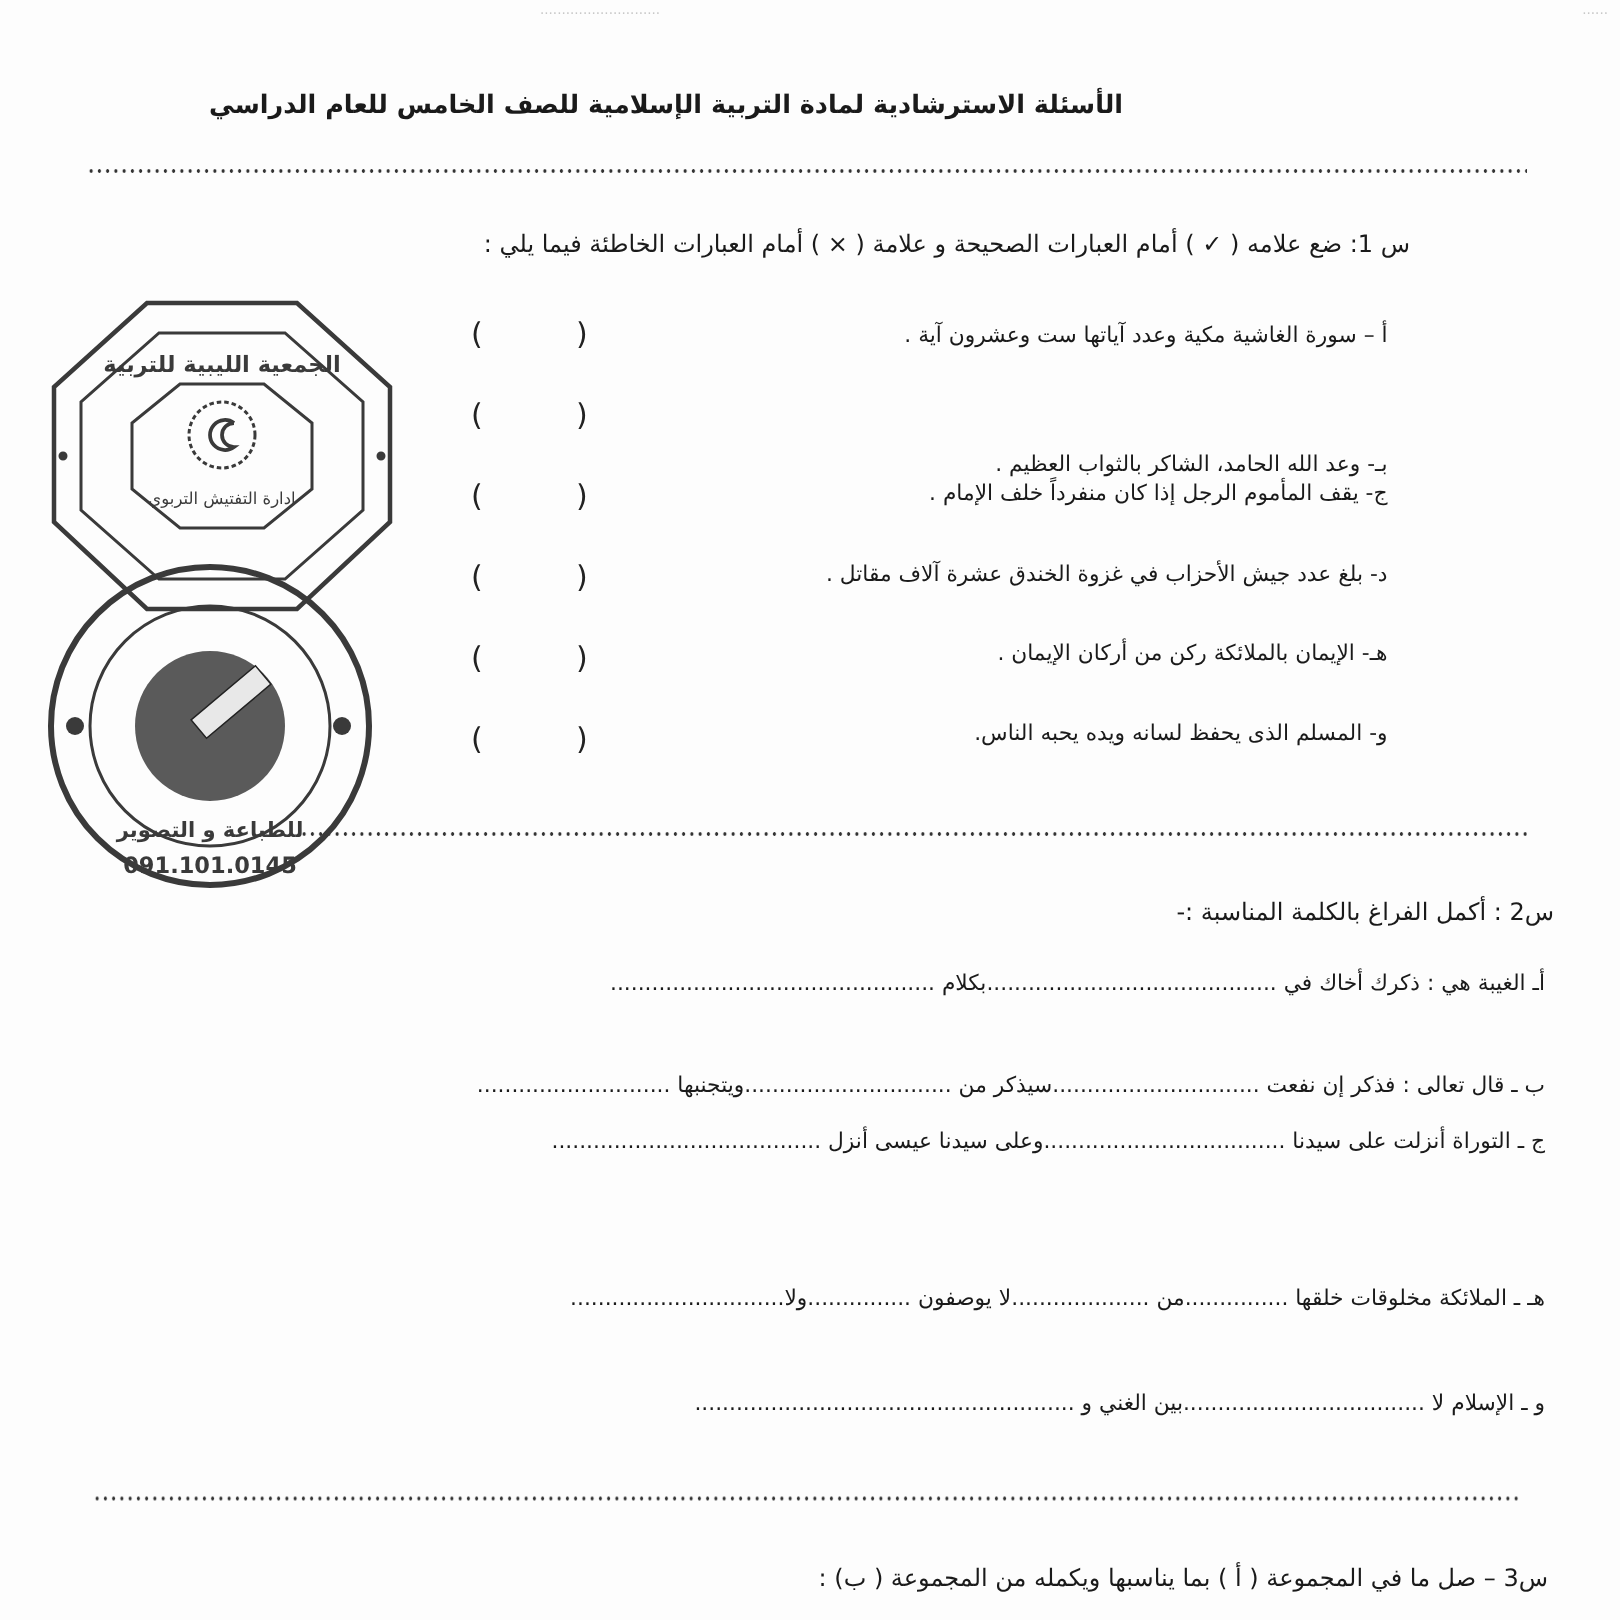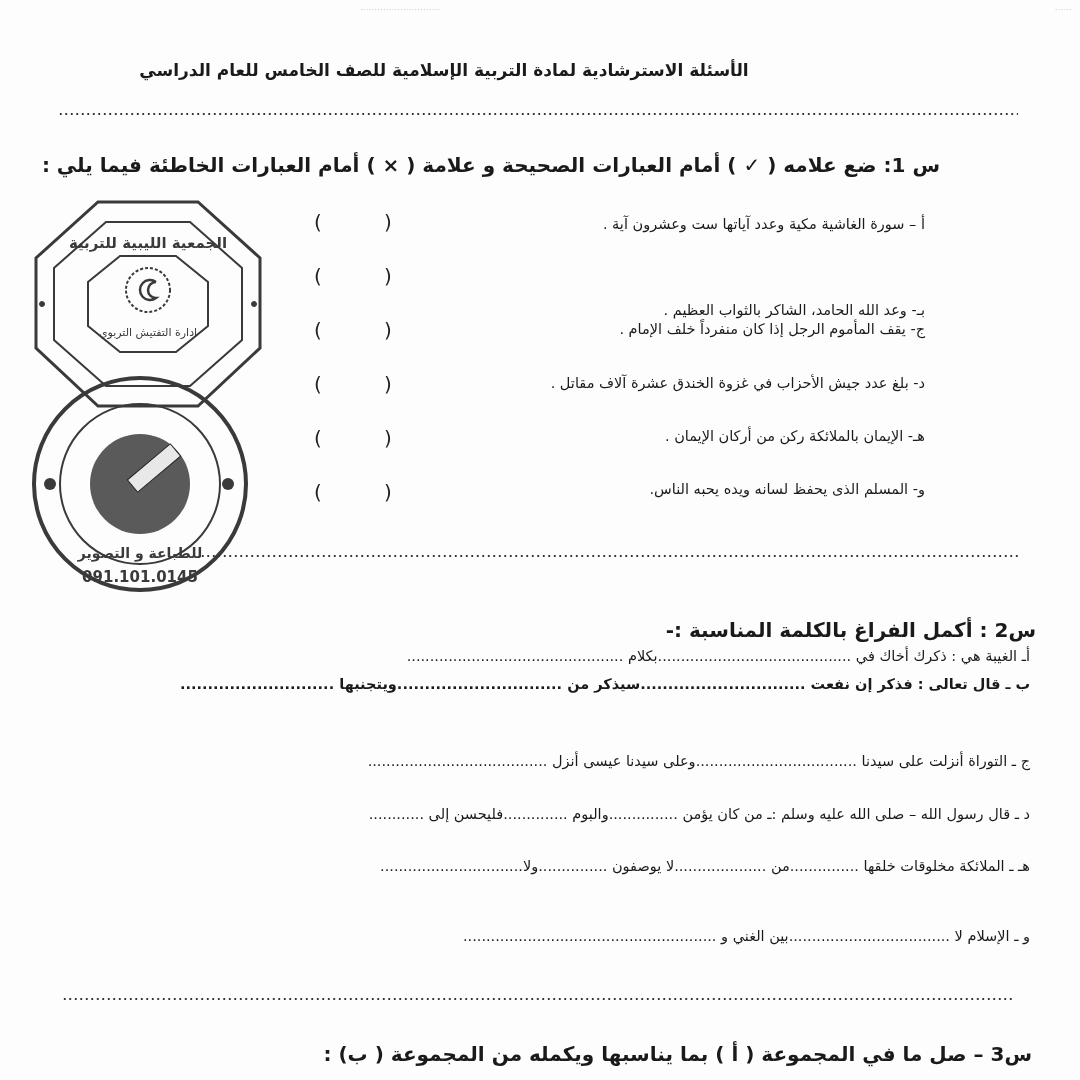--- a/index.html
+++ b/index.html
@@ -11,21 +11,21 @@
     }
     .page { position: absolute; left: 0; top: 0; width: 1080px; height: 1080px; }
     .faint-top { position: absolute; top: 0; height: 12px; font-size: 9px; color: #c8c8c8; direction: rtl; }
     .abs { position: absolute; direction: rtl; white-space: nowrap; }
     .title { top: 60px; left: 0; width: 888px; text-align: center; font-size: 17px; font-weight: bold; letter-spacing: -0.2px; }
     .dotline {
       position: absolute; height: 4px;
       background-image: radial-gradient(circle, #333 1px, transparent 1.3px);
       background-size: 5.5px 4px; background-repeat: repeat-x;
     }
-    .q-head { font-size: 20px; font-weight: bold; }
+    .q-head { font-size: 16px; font-weight: normal; }
     .stmt { font-size: 14.5px; right: 155px; }
     .paren { position: absolute; font-size: 20px; color: #222; }
     .fill { font-size: 14.5px; right: 50px; }
     .stamp { position: absolute; left: 28px; top: 200px; width: 240px; height: 400px; }
   </style>
 </head>
 <body>
 
 <div class="page">
 
@@ -71,26 +71,25 @@
   <span class="paren" style="left:384px;top:318px;">)</span>
   <span class="paren" style="left:314px;top:372px;">(</span>
   <span class="paren" style="left:384px;top:372px;">)</span>
   <span class="paren" style="left:314px;top:426px;">(</span>
   <span class="paren" style="left:384px;top:426px;">)</span>
   <span class="paren" style="left:314px;top:480px;">(</span>
   <span class="paren" style="left:384px;top:480px;">)</span>
 
   <div class="dotline" style="left:200px; width:818px; top:554px;"></div>
 
-  <div class="abs q-head" style="right:44px; top:618px;">س2 : أكمل الفراغ بالكلمة المناسبة :-</div>
+  <div class="abs q-head" style="right:44px; top:598px;">س2 : أكمل الفراغ بالكلمة المناسبة :-</div>
 
   <div class="abs fill" style="top:648px;">أـ الغيبة هي : ذكرك أخاك في ..........................................بكلام ...............................................</div>
-  <div class="abs fill" style="top:676px;font-weight:bold;">ب ـ قال تعالى : فذكر إن نفعت ..............................سيذكر من ..............................ويتجنبها ............................</div>
+  <div class="abs fill" style="top:716px;">ب ـ قال تعالى : فذكر إن نفعت ..............................سيذكر من ..............................ويتجنبها ............................</div>
   <div class="abs fill" style="top:753px;">ج ـ التوراة أنزلت على سيدنا ...................................وعلى سيدنا عيسى أنزل .......................................</div>
-  <div class="abs fill" style="top:806px;">د ـ قال رسول الله – صلى الله عليه وسلم :ـ من كان يؤمن ...............والبوم ..............فليحسن  إلى ............</div>
   <div class="abs fill" style="top:858px;">هـ ـ الملائكة مخلوقات خلقها ...............من ....................لا يوصفون ...............ولا...............................</div>
   <div class="abs fill" style="top:928px;">و ـ الإسلام لا ...................................بين الغني و .......................................................</div>
 
   <div class="dotline" style="left:62px; width:952px; top:997px;"></div>
 
   <div class="abs q-head" style="right:48px; top:1042px;">س3 – صل ما في المجموعة ( أ ) بما يناسبها ويكمله من المجموعة ( ب) :</div>
 
   <div class="stamp">
     <svg width="240" height="400" viewBox="0 0 240 400">
 

